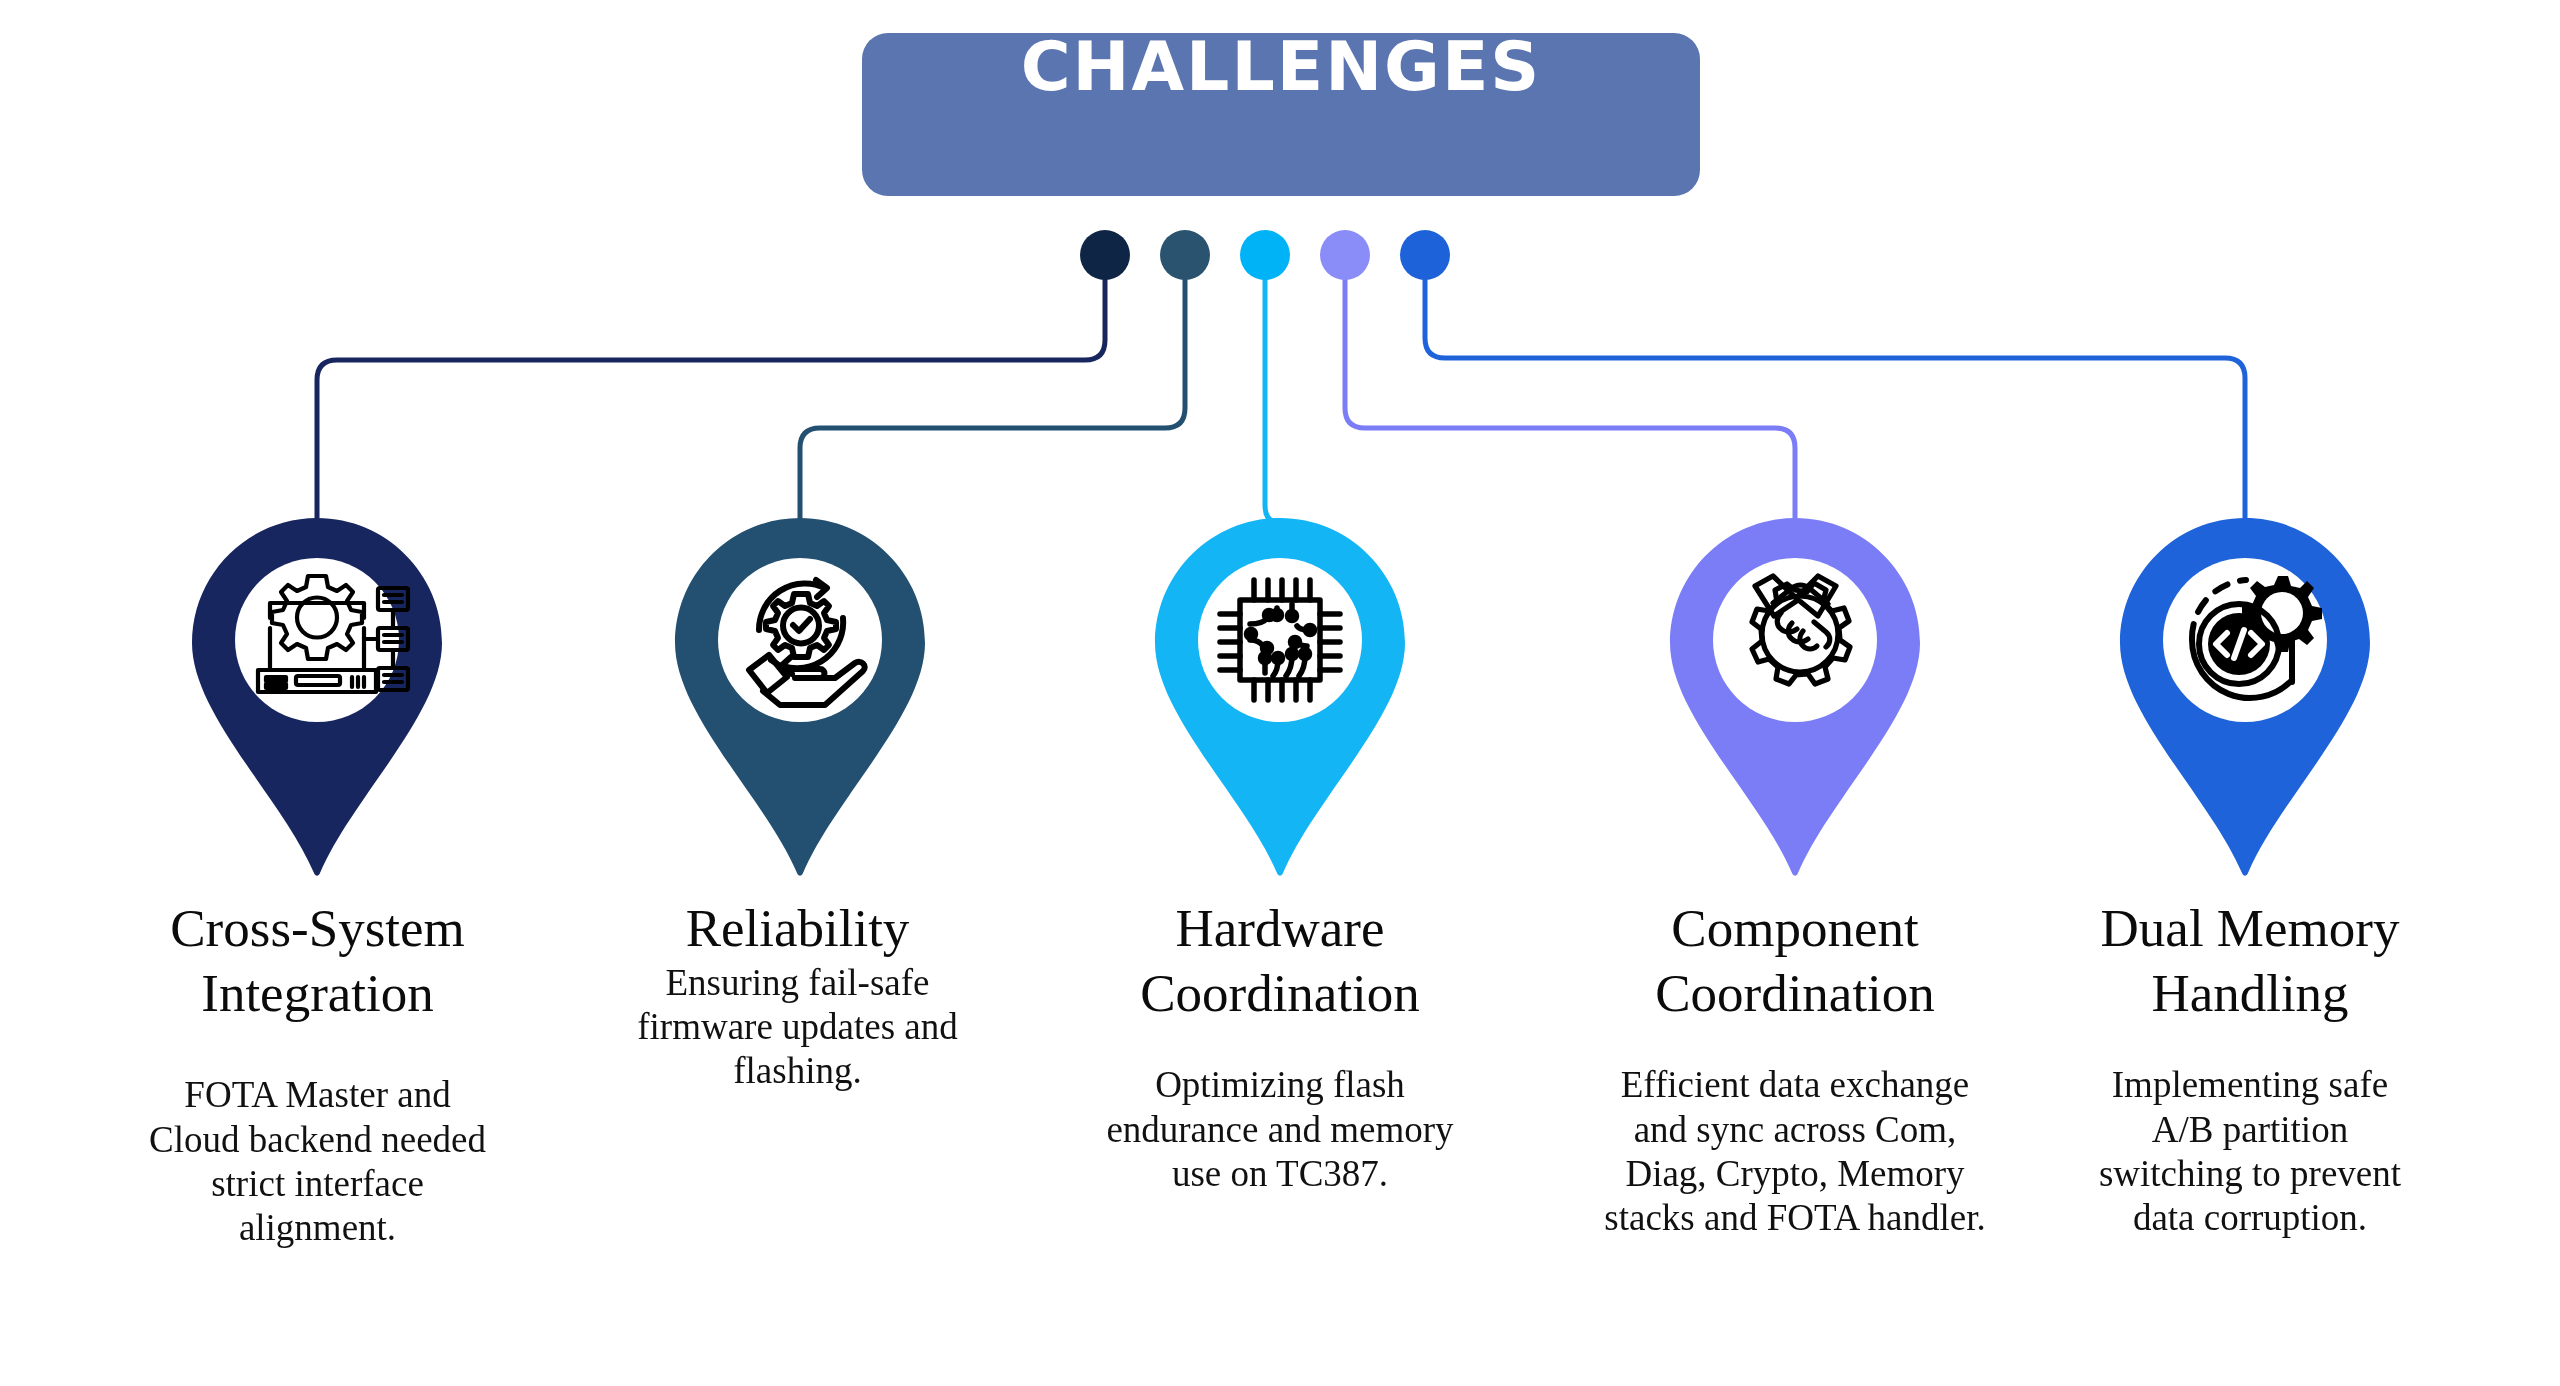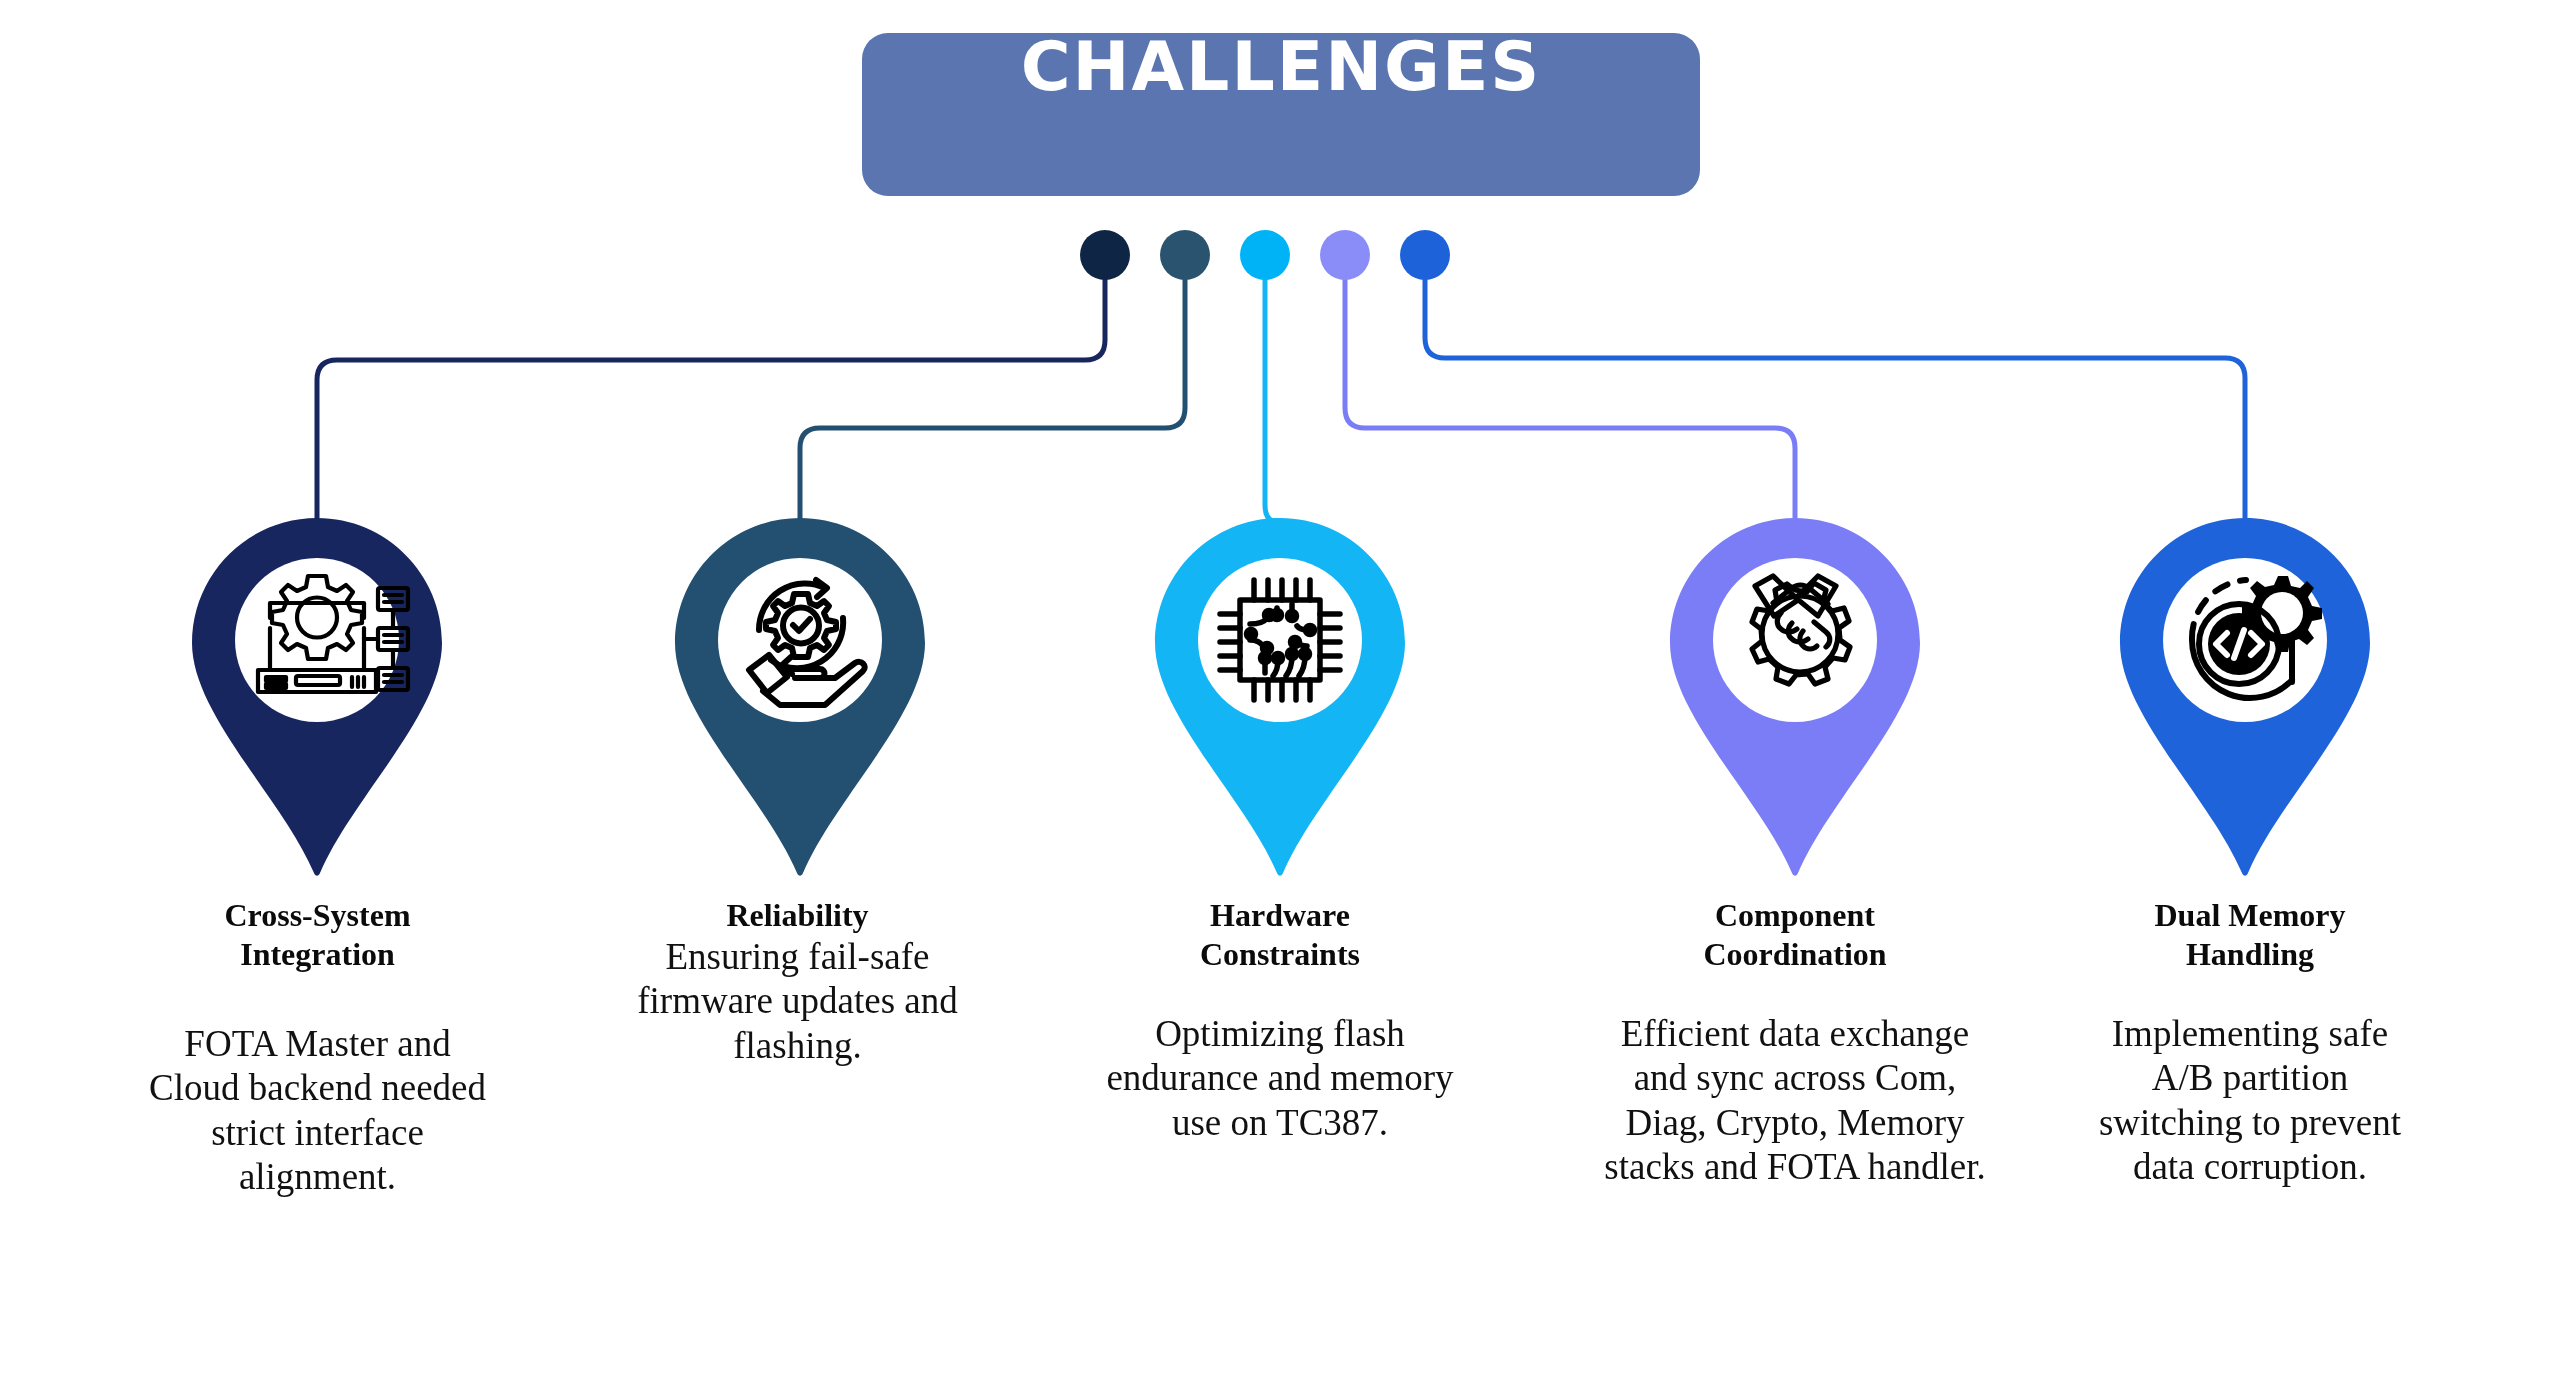--- a/index.html
+++ b/index.html
@@ -52,22 +52,22 @@
   }
 
   
   .column-text {
     position: absolute;
     text-align: center;
     box-sizing: border-box;
   }
   .col-title {
     font-family: "Liberation Serif", "DejaVu Serif", serif;
-    font-weight: 700;
-    font-size: 32px;
+    font-weight: 400;
+    font-size: 53px;
     line-height: 1.22;
     color: #0b0b0b;
     margin: 0;
     white-space: pre-line;
   }
   .col-desc {
     font-family: "Liberation Serif", "DejaVu Serif", serif;
     font-weight: 400;
     font-size: 37px;
     line-height: 1.2;
@@ -247,21 +247,21 @@
     <p class="col-desc" style="margin-top:48px; width:355px; margin-left:auto; margin-right:auto;">FOTA Master and Cloud backend needed strict interface alignment.</p>
   </div>
 
   <div class="column-text" style="left:585px; top:896px; width:425px;">
     <p class="col-title">Reliability</p>
     <p class="col-desc" style="width:390px; margin-left:auto; margin-right:auto;">Ensuring fail-safe firmware updates and flashing.</p>
   </div>
 
   <div class="column-text" style="left:1075px; top:896px; width:410px;">
     <p class="col-title">Hardware
-Constraints</p>
+Coordination</p>
     <p class="col-desc" style="margin-top:38px; width:360px; margin-left:auto; margin-right:auto;">Optimizing flash endurance and memory use on TC387.</p>
   </div>
 
   <div class="column-text" style="left:2045px; top:896px; width:410px;">
     <p class="col-title">Dual Memory
 Handling</p>
     <p class="col-desc" style="margin-top:38px; width:320px; margin-left:auto; margin-right:auto;">Implementing safe A/B partition switching to prevent data corruption.</p>
   </div>
 
   <div class="column-text" style="left:1580px; top:896px; width:430px;">

